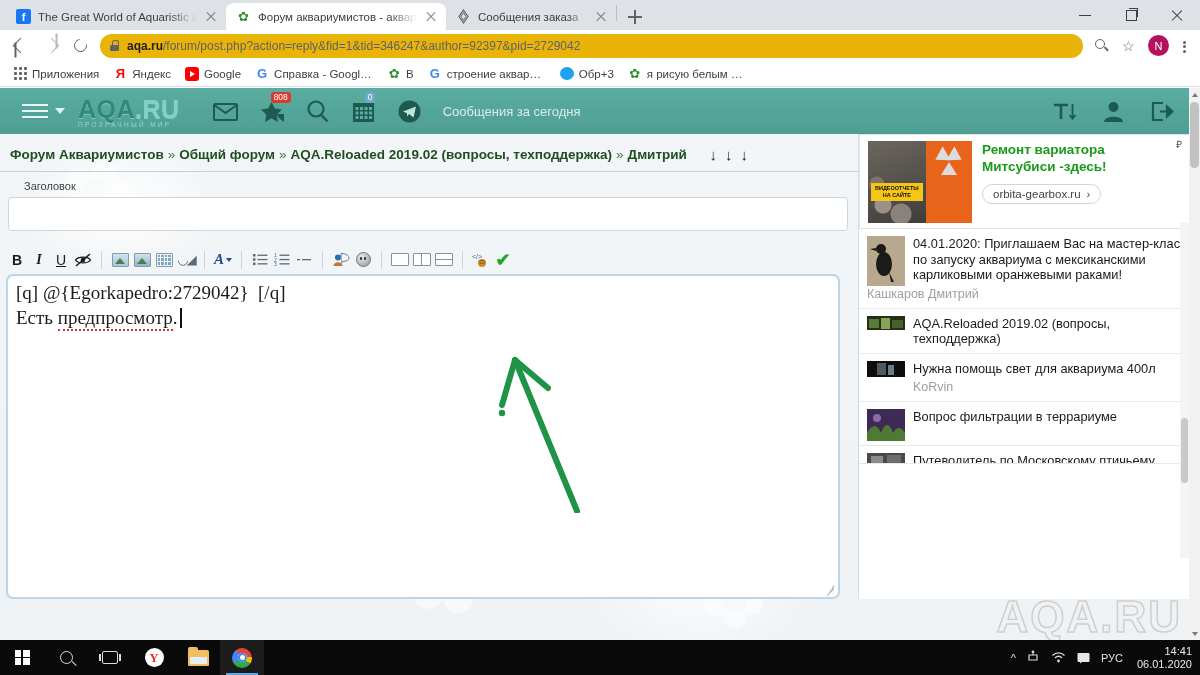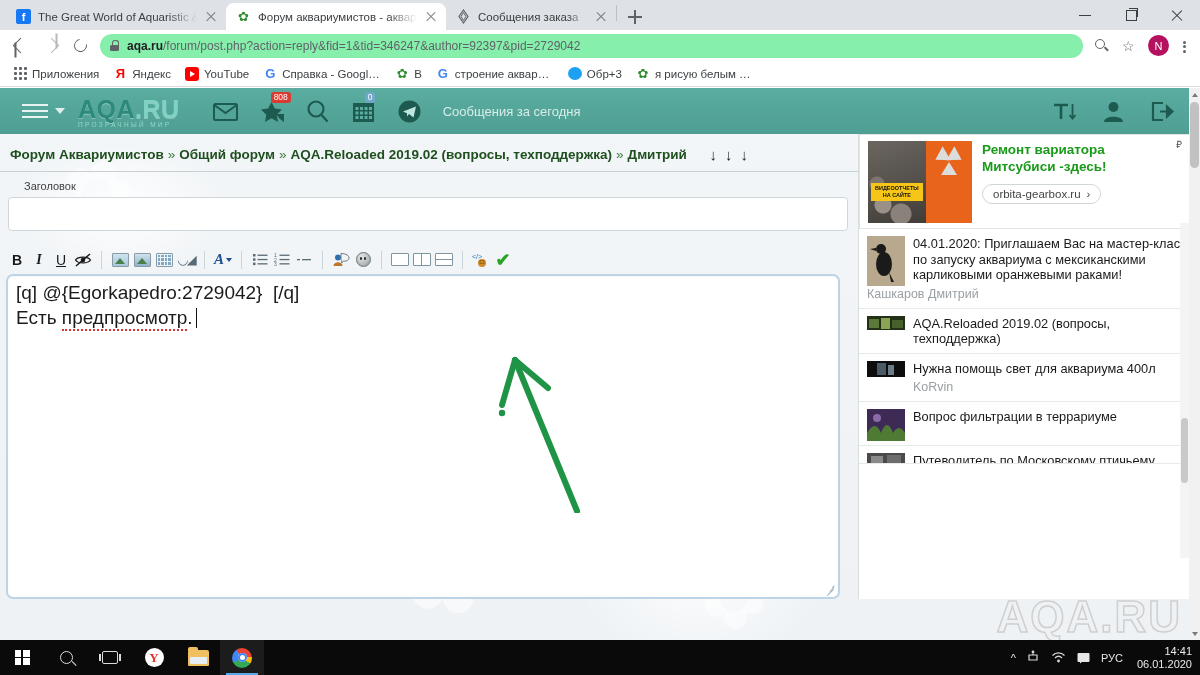--- a/index.html
+++ b/index.html
@@ -67,21 +67,21 @@
     content:""; position:absolute; left:-1px; top:5.5px; width:15px; height:1.6px;
     background:#5f6368; transform: rotate(45deg); transform-origin: left center;
   }
   .arrow-r { opacity: .45; }
   .reload {
     position:absolute; left:8px; top:7px; width:13px; height:13px;
     border:1.6px solid #5f6368; border-radius:50%; border-top-color: transparent;
     transform: rotate(35deg);
   }
   .omnibox {
-    flex: 1 1 auto; height: 24px; background: #86efac; border-radius: 12px;
+    flex: 1 1 auto; height: 24px; background: #eab308; border-radius: 12px;
     display: flex; align-items: center; padding: 0 10px; margin: 0 4px;
     font-size: 12px; color: #5f6368; gap: 8px;
   }
   .lock { width: 9px; height: 11px; position: relative; flex: 0 0 9px; }
   .lock:before {
     content:""; position:absolute; left:0; bottom:0; width:9px; height:6.5px;
     background:#5f6368; border-radius:1.5px;
   }
   .lock:after {
     content:""; position:absolute; left:2px; top:0; width:5px; height:6px;
@@ -213,21 +213,21 @@
   .smiley:after{content:"";position:absolute;right:3.5px;top:4px;width:2px;height:2.5px;background:#2b2b2b;border-radius:50%;}
   .checkmark { color:#28a428; font-size:18px; font-weight:700; line-height:1; }
 
   .bodyarea {
     margin:0 10px 0 6px; width:834px; height:325px; background:#fff;
     border:2px solid #bcd4e6; border-radius:7px; position:relative;
     box-shadow: inset 0 1px 2px rgba(0,0,0,.04);
   }
   .bodytext {
     position:absolute; left:8px; top:4px; right:8px;
-    font-family:Liberation Sans, sans-serif; font-size:19px; color:#1b1b1b;
+    font-family:Liberation Serif, serif; font-size:19px; color:#1b1b1b;
     line-height:25px; letter-spacing:0px; white-space:pre-wrap;
   }
   .typo { border-bottom:2px dotted #d33; padding-bottom:1px; }
   .caret-ta { display:inline-block; width:1.5px; height:20px; background:#111;
               vertical-align:-4px; margin-left:3px; }
   .resizer { position:absolute; right:2px; bottom:2px; width:12px; height:12px; }
   .resizer i { position:absolute; right:1px; background:#9bb4c6; height:1.3px; transform:rotate(-45deg); }
   .resizer i:nth-child(1){ bottom:2px; width:9px; }
   .resizer i:nth-child(2){ bottom:5px; width:6px; }
   .resizer i:nth-child(3){ bottom:8px; width:3px; }
@@ -389,21 +389,21 @@
           <i></i>
         </span>
       <span class="bmlbl">Приложения</span>
     </div>
     <div class="bm">
       <span class="fi fi-ya">Я</span>
       <span class="bmlbl">Яндекс</span>
     </div>
     <div class="bm">
       <span class="fi fi-yt"></span>
-      <span class="bmlbl">YouTube</span>
+      <span class="bmlbl">Google</span>
     </div>
     <div class="bm">
       <span class="fi fi-g">G</span>
       <span class="bmlbl">Справка - Google...</span>
     </div>
     <div class="bm">
       <span class="fi fi-leaf">✿</span>
       <span class="bmlbl">В</span>
     </div>
     <div class="bm">

